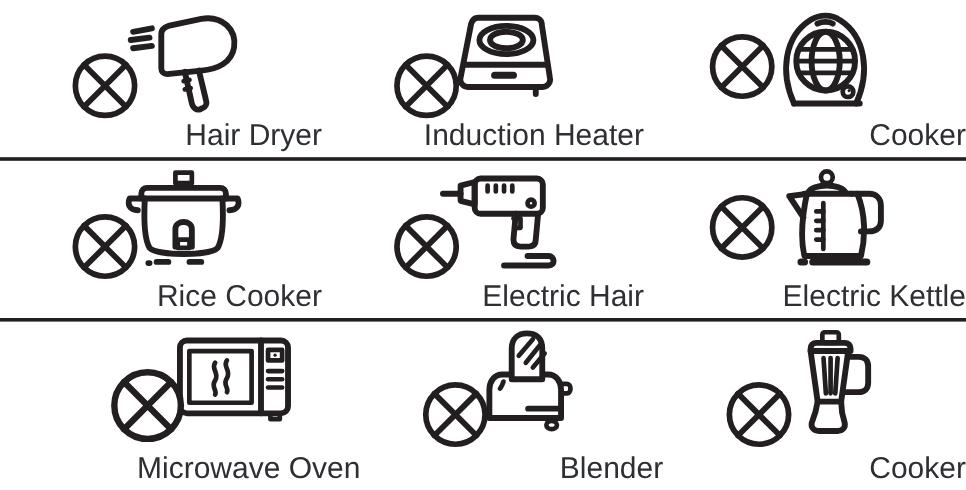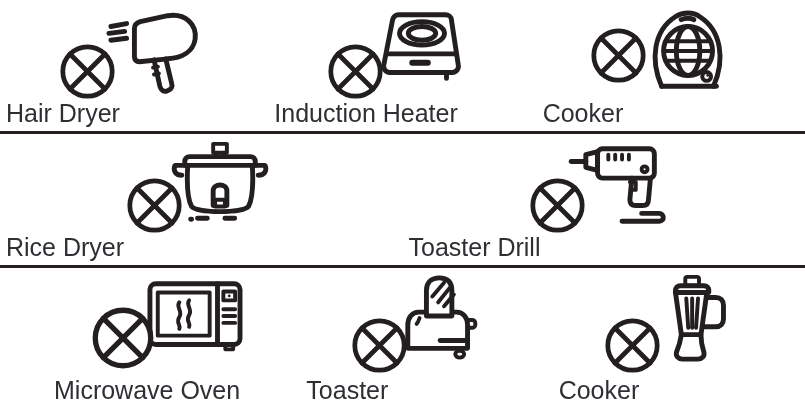--- a/index.html
+++ b/index.html
@@ -1,20 +1,20 @@
 <!DOCTYPE html>
 <html><head>
 <meta charset="utf-8">
 <style>
   html,body{margin:0;padding:0;background:#ffffff;}
   .board{
     width:805px;height:408px;background:#ffffff;overflow:hidden;
     font-family:"Liberation Sans",sans-serif;
   }
-  .row{display:flex;height:131px;}
+  .row{display:flex;height:131px;text-align:right;}
   .row.last{height:140px;padding-left:48px;}
   .divider{height:3px;background:#231f20;width:100%;}
   .cell{
     flex:1 1 0;display:flex;flex-direction:column;justify-content:space-between;
     box-sizing:border-box;padding:2px 0 5px 6px;min-width:0;
   }
   .icon-box{position:relative;width:172px;height:98px;margin:0 auto;flex:0 0 auto;}
   .row.last .icon-box{height:104px;}
   svg.app{position:absolute;right:10px;top:1px;width:118px;height:94px;}
   svg.prohibit{position:absolute;left:8px;bottom:0;width:57px;height:57px;}
@@ -102,43 +102,63 @@
           <path d="M26 29 C25 47 26 64 30 71 C36 78 82 78 88 71 C92 64 93 47 92 29"></path>
           <path d="M52 70 V55 C52 47 66 47 66 55 V70"></path>
           <path d="M54 64 H64 V71 H54 Z" stroke-width="4"></path>
           <path d="M36 83 H46 M64 83 H74 M29 84 H30"></path>
         </svg>
         <svg class="prohibit" viewBox="0 0 60 60" fill="none" stroke="#231f20" stroke-width="5" stroke-linecap="round">
           <circle cx="30" cy="30" r="26" fill="#ffffff"></circle>
           <path d="M11.6 11.6 L48.4 48.4 M48.4 11.6 L11.6 48.4"></path>
         </svg>
       </div>
-      <div class="label">Rice Dryer</div>
+      <div class="label">Rice Cooker</div>
     </div>
 
     <div class="cell">
       <div class="icon-box">
         <svg class="app" viewBox="0 0 120 96" fill="none" stroke="#231f20" stroke-width="5" stroke-linecap="round" stroke-linejoin="round">
           <path d="M6 25 H21"></path>
           <path d="M21 18 L33 15 V34 L21 31 Z"></path>
           <rect x="33" y="12" width="58" height="30" rx="5"></rect>
           <path d="M44 18 V23 M51 18 V23 M58 18 V23 M65 18 V23" stroke-width="4"></path>
           <circle cx="81" cy="33" r="3" stroke-width="4"></circle>
           <path d="M68 42 L66 64 C66 68 68 70 72 70 H79 C83 70 85 68 85 64 L87 42"></path>
           <path d="M66 46 H72 V54 H68" stroke-width="4"></path>
           <path d="M78 78 H96 C101 78 102 86 96 86 H58"></path>
         </svg>
         <svg class="prohibit" viewBox="0 0 60 60" fill="none" stroke="#231f20" stroke-width="5" stroke-linecap="round">
           <circle cx="30" cy="30" r="26" fill="#ffffff"></circle>
           <path d="M11.6 11.6 L48.4 48.4 M48.4 11.6 L11.6 48.4"></path>
         </svg>
       </div>
-      <div class="label">Toaster Drill</div>
-    </div>
-
+      <div class="label">Electric Hair</div>
+    </div>
+
+    <div class="cell p-mid">
+      <div class="icon-box">
+        <svg class="app" viewBox="0 0 120 96" fill="none" stroke="#231f20" stroke-width="5" stroke-linecap="round" stroke-linejoin="round">
+          <circle cx="58" cy="11" r="5" stroke-width="4"></circle>
+          <path d="M42 24 C46 16 70 16 74 24"></path>
+          <path d="M39 25 H79"></path>
+          <path d="M42 25 L26 27 L38 45"></path>
+          <path d="M79 25 H94 C100 25 104 29 104 35 V48 C104 54 100 57 94 57 H87"></path>
+          <path d="M41 25 C37 44 35 62 39 78 H87 C91 62 91 42 84 25"></path>
+          <path d="M55 33 V72" stroke-width="4"></path>
+          <path d="M49 40 H55 M49 48 H55 M49 56 H55 M49 64 H55" stroke-width="4"></path>
+          <path d="M36 83 H39 M46 83 H92" stroke-width="6"></path>
+        </svg>
+        <svg class="prohibit" viewBox="0 0 60 60" fill="none" stroke="#231f20" stroke-width="5" stroke-linecap="round">
+          <circle cx="30" cy="30" r="26" fill="#ffffff"></circle>
+          <path d="M11.6 11.6 L48.4 48.4 M48.4 11.6 L11.6 48.4"></path>
+        </svg>
+      </div>
+      <div class="label">Electric Kettle</div>
+    </div>
   </div>
 
   <div class="divider"></div>
 
   <div class="row last">
 
     <div class="cell p-big">
       <div class="icon-box">
         <svg class="app" viewBox="0 0 120 96" fill="none" stroke="#231f20" stroke-width="5" stroke-linecap="round" stroke-linejoin="round">
           <rect x="15" y="13" width="92" height="62" rx="6"></rect>
@@ -168,21 +188,21 @@
           <path d="M82 50 H87 C91 50 91 58 87 58 H82" stroke-width="4"></path>
           <path d="M33 48 C32 51 31 53 30 54" stroke-width="4"></path>
           <path d="M54 71 H82"></path>
           <ellipse cx="74" cy="85" rx="4.5" ry="3.5" stroke-width="4"></ellipse>
         </svg>
         <svg class="prohibit" viewBox="0 0 60 60" fill="none" stroke="#231f20" stroke-width="5" stroke-linecap="round">
           <circle cx="30" cy="30" r="26" fill="#ffffff"></circle>
           <path d="M11.6 11.6 L48.4 48.4 M48.4 11.6 L11.6 48.4"></path>
         </svg>
       </div>
-      <div class="label">Toaster</div>
+      <div class="label">Blender</div>
     </div>
 
     <div class="cell">
       <div class="icon-box">
         <svg class="app" viewBox="0 0 120 96" fill="none" stroke="#231f20" stroke-width="5" stroke-linecap="round" stroke-linejoin="round">
           <rect x="46" y="6" width="14" height="9" rx="2" stroke-width="4"></rect>
           <path d="M41 15 H65 C68 15 70 17 70 20 V22 H36 V20 C36 17 38 15 41 15 Z"></path>
           <path d="M36 22 L42 65 H62 L68 22"></path>
           <path d="M47 28 L49 58 M53 28 V58 M59 28 L57 58" stroke-width="4"></path>
           <path d="M68 27 H77 C82 27 85 30 85 35 V49 C85 54 82 57 77 57 H65"></path>

